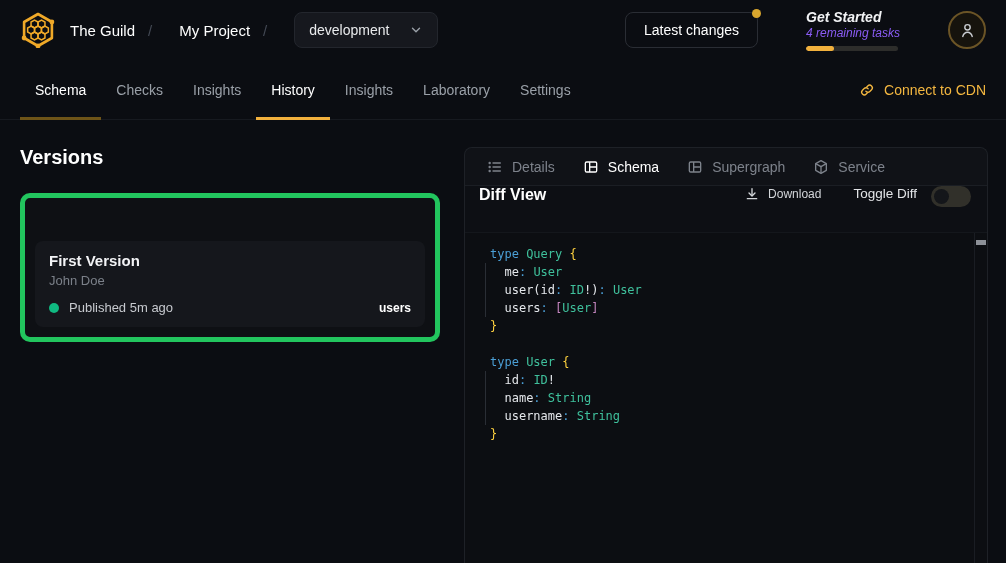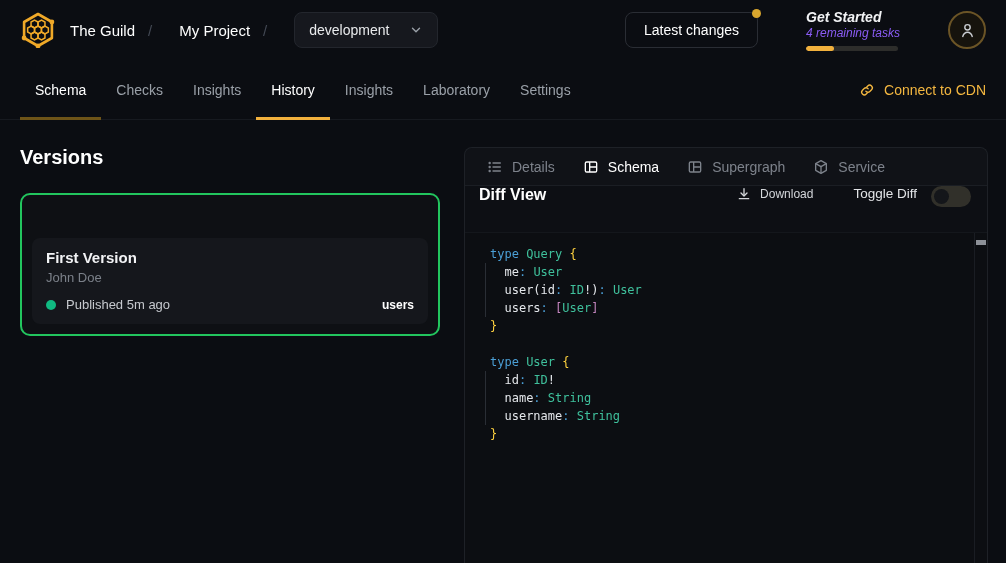--- a/index.html
+++ b/index.html
@@ -68,21 +68,21 @@
     color: #f4b740; font-size: 14px; font-weight: 500; cursor: pointer;
   }
 
   
   .main { display: flex; height: 443px; }
   .left-col { width: 464px; flex: 0 0 auto; padding: 25px 24px 0 20px; }
   .left-col h2 { font-size: 20px; font-weight: 700; line-height: 24px; margin-bottom: 6px; color: #fff; }
   .muted { font-size: 14px; color: #8b9099; line-height: 17px; }
 
   .versions-card {
-    margin-top: 24px; border: 2px solid #22c55e; border-radius: 10px;
+    margin-top: 24px; border: 5px solid #22c55e; border-radius: 10px;
     background: #0e1014; padding: 43px 10px 10px;
   }
   .version-item { background: #15171c; border-radius: 8px; padding: 10px 14px 12px; cursor: pointer; }
   .vi-title { font-size: 15px; font-weight: 600; color: #f2f3f5; line-height: 19px; margin-bottom: 3px; }
   .vi-author { font-size: 13px; color: #7b8089; line-height: 15px; margin-bottom: 12px; }
   .vi-row { display: flex; align-items: center; height: 15px; }
   .vi-dot { width: 10px; height: 10px; border-radius: 50%; background: #10b981; }
   .vi-status { margin-left: 10px; font-size: 13px; color: #c6c9ce; }
   .vi-service { margin-left: auto; font-size: 12px; font-weight: 700; color: #fff; }
 
@@ -104,21 +104,21 @@
   .ptab.active { color: #fff; font-weight: 500; }
   .diff-row {
     height: 47px; flex: 0 0 auto; display: flex; align-items: flex-start;
     padding: 0 16px 0 14px; border-bottom: 1px solid #14171c;
   }
   .diff-title { font-size: 16px; font-weight: 700; color: #fff; }
   .dl-btn {
     margin-left: auto; display: flex; align-items: center; gap: 8px;
     color: #d3d6da; font-size: 12px; cursor: pointer; background: none; border: none; font-family: inherit;
   }
-  .toggle-label { margin-left: 40px; font-size: 13.5px; color: #e3e5e8; }
+  .toggle-label { margin-left: 32px; font-size: 13.5px; color: #e3e5e8; }
   .switch {
     margin-left: 14px; width: 40px; height: 21px; border-radius: 11px;
     background: #31302a; position: relative; cursor: pointer;
   }
   .switch .knob {
     position: absolute; left: 3px; top: 3px; width: 15px; height: 15px;
     border-radius: 50%; background: #14161a;
   }
 
   

